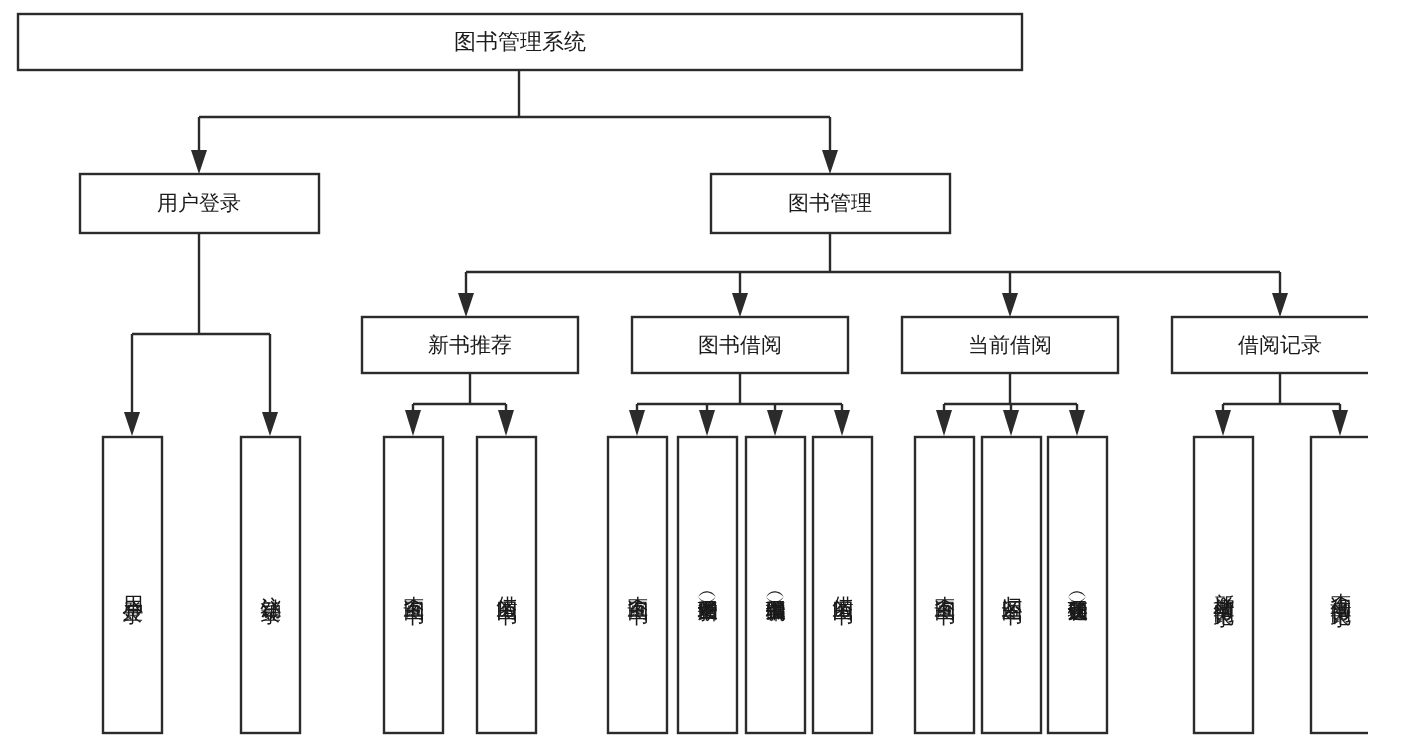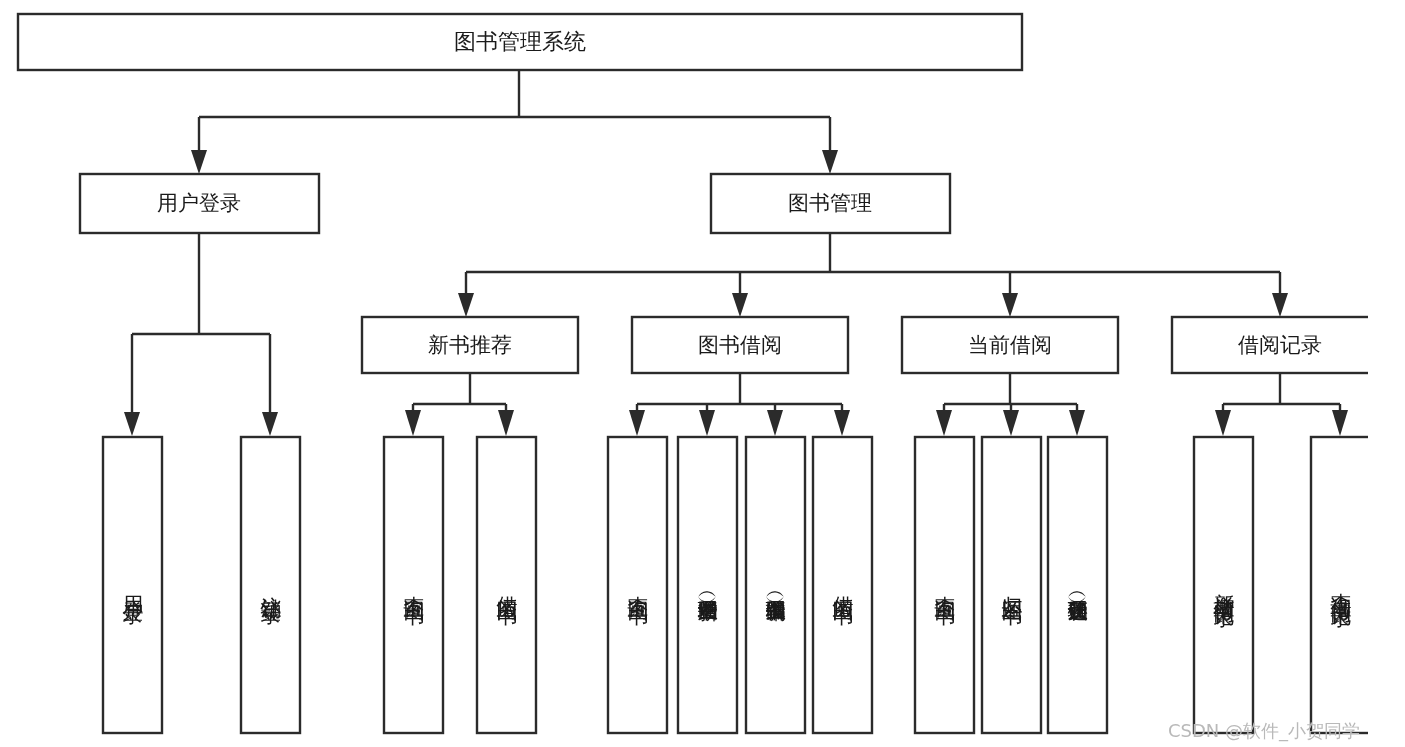--- a/index.html
+++ b/index.html
@@ -206,14 +206,13 @@
   <div class="vlabel tight" style="left:746px; top:437px; width:59px; height:296px;">编辑图书（管理员）</div>
   <div class="vlabel" style="left:813px; top:437px; width:59px; height:296px;">借阅图书</div>
 
   <div class="vlabel" style="left:915px; top:437px; width:59px; height:296px;">查询图书</div>
   <div class="vlabel" style="left:982px; top:437px; width:59px; height:296px;">归还图书</div>
   <div class="vlabel tight" style="left:1048px; top:437px; width:59px; height:296px;">确认归还（管理员）</div>
 
   <div class="vlabel" style="left:1194px; top:437px; width:59px; height:296px;">新增借阅记录</div>
   <div class="vlabel" style="left:1311px; top:437px; width:59px; height:296px;">查询借阅记录</div>
 
-  <div class="watermark">CSDN @软件_小贺同学</div>
 </div>
 
 </body></html>

